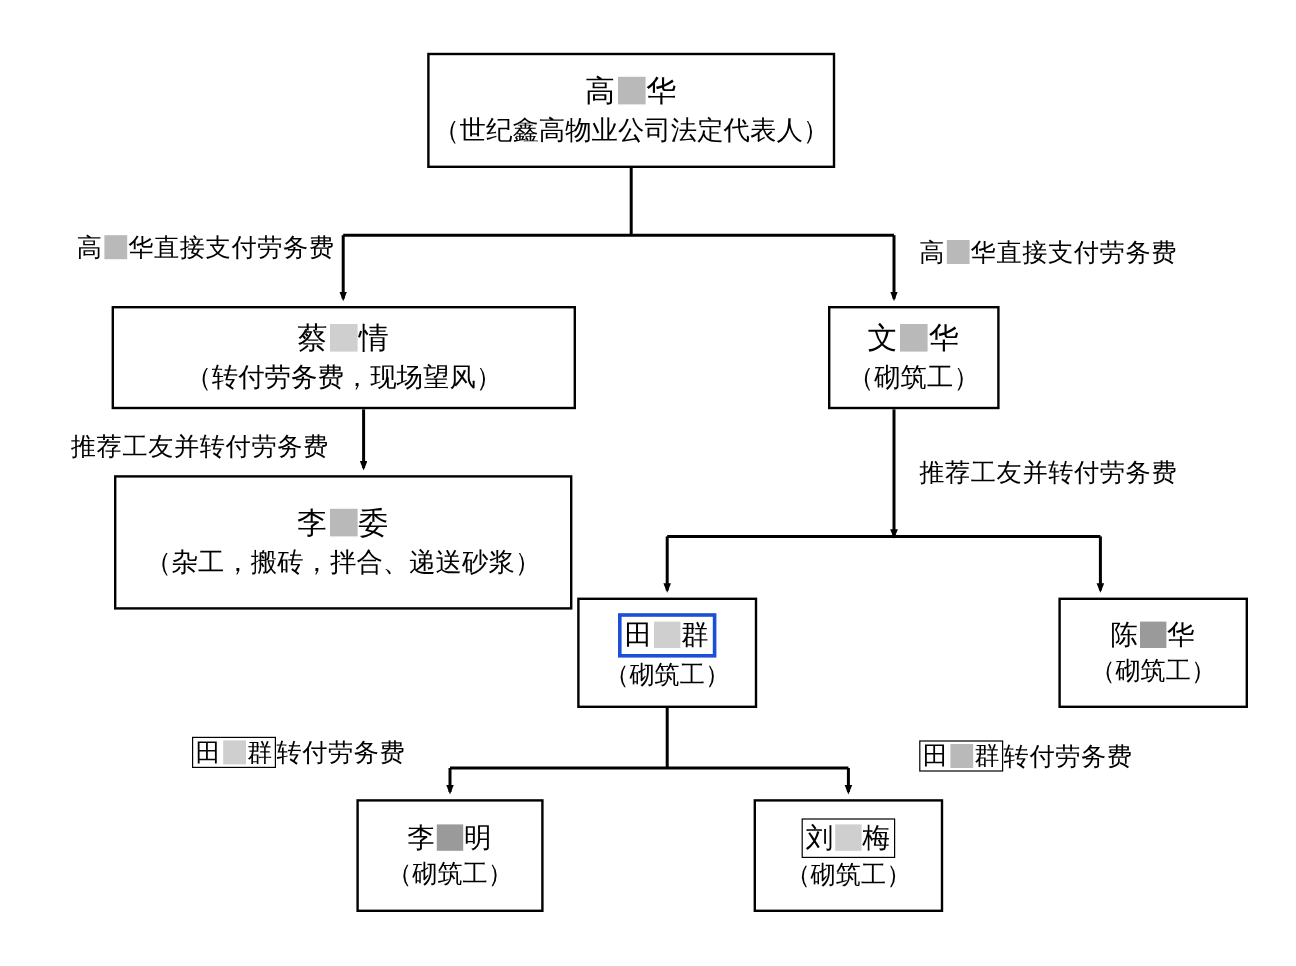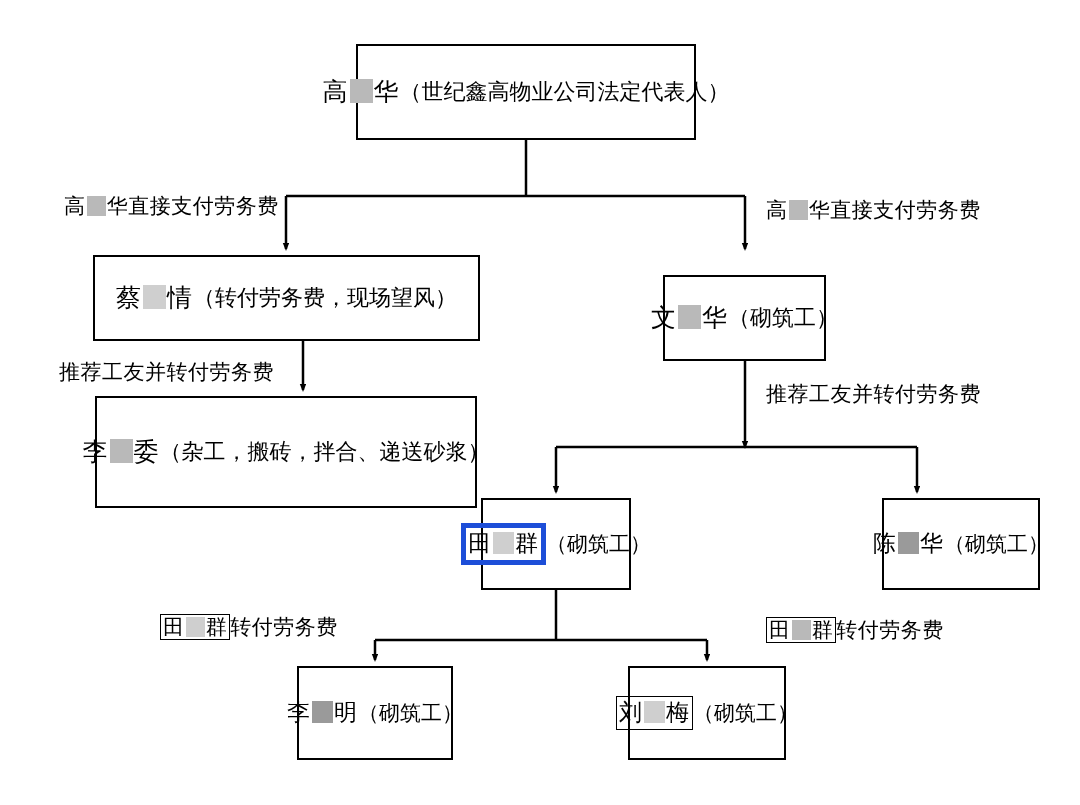--- a/index.html
+++ b/index.html
@@ -15,21 +15,21 @@
     font-family: "Liberation Serif", "DejaVu Serif", serif;
     color: #000000;
     overflow: hidden;
   }
   .node {
     position: absolute;
     box-sizing: border-box;
     border: 2px solid #000000;
     background: #ffffff;
     display: flex;
-    flex-direction: row;
+    flex-direction: column;
     align-items: center;
     justify-content: center;
     text-align: center;
     line-height: 1.35;
   }
   .node .name {
     font-size: 25px;
     letter-spacing: 1px;
     white-space: nowrap;
   }
@@ -110,36 +110,36 @@
     <div class="role">（世纪鑫高物业公司法定代表人）</div>
   </div>
 
   <div class="node" style="left:93px; top:255px; width:387px; height:86px;">
     <div class="name">
       <span>蔡</span><span class="redact light"></span><span>情</span>
     </div>
     <div class="role">（转付劳务费，现场望风）</div>
   </div>
 
-  <div class="node" style="left:663px; top:255px; width:163px; height:86px;margin-top:20px;">
+  <div class="node" style="left:690px; top:255px; width:143px; height:86px;">
     <div class="name">
       <span>文</span><span class="redact"></span><span>华</span>
     </div>
     <div class="role">（砌筑工）</div>
   </div>
 
   <div class="node" style="left:95px; top:396px; width:382px; height:112px;">
     <div class="name">
       <span>李</span><span class="redact"></span><span>委</span>
     </div>
     <div class="role">（杂工，搬砖，拌合、递送砂浆）</div>
   </div>
 
   <div class="node small" style="left:481px; top:498px; width:150px; height:92px;">
-    <div class="name" style="border:5px solid #1d4ed8; padding:0 2px;">
+    <div class="name" style="border:3px solid #1d4ed8; padding:0 2px;">
       <span>田</span><span class="redact light"></span><span>群</span>
     </div>
     <div class="role">（砌筑工）</div>
   </div>
 
   <div class="node small" style="left:882px; top:498px; width:158px; height:92px;">
     <div class="name">
       <span>陈</span><span class="redact dark"></span><span>华</span>
     </div>
     <div class="role">（砌筑工）</div>

